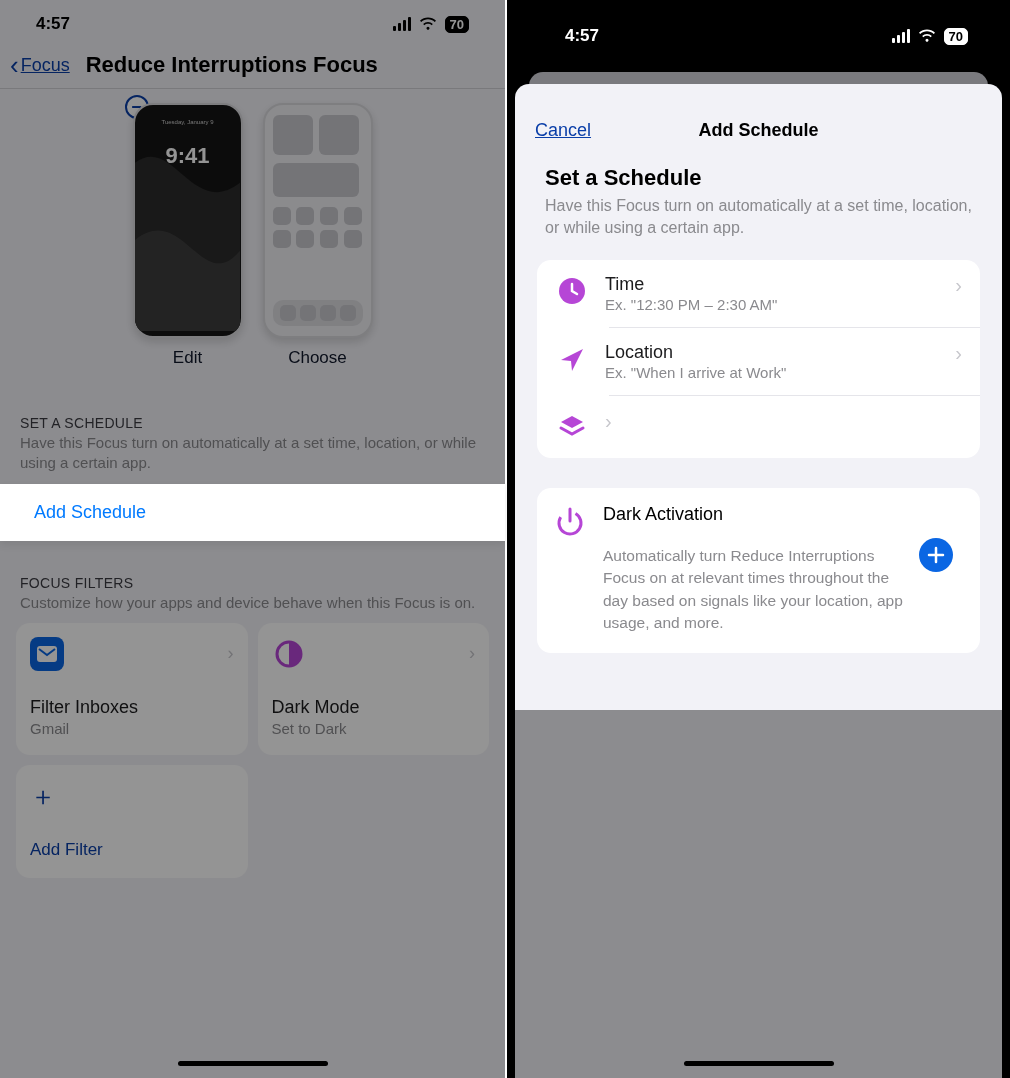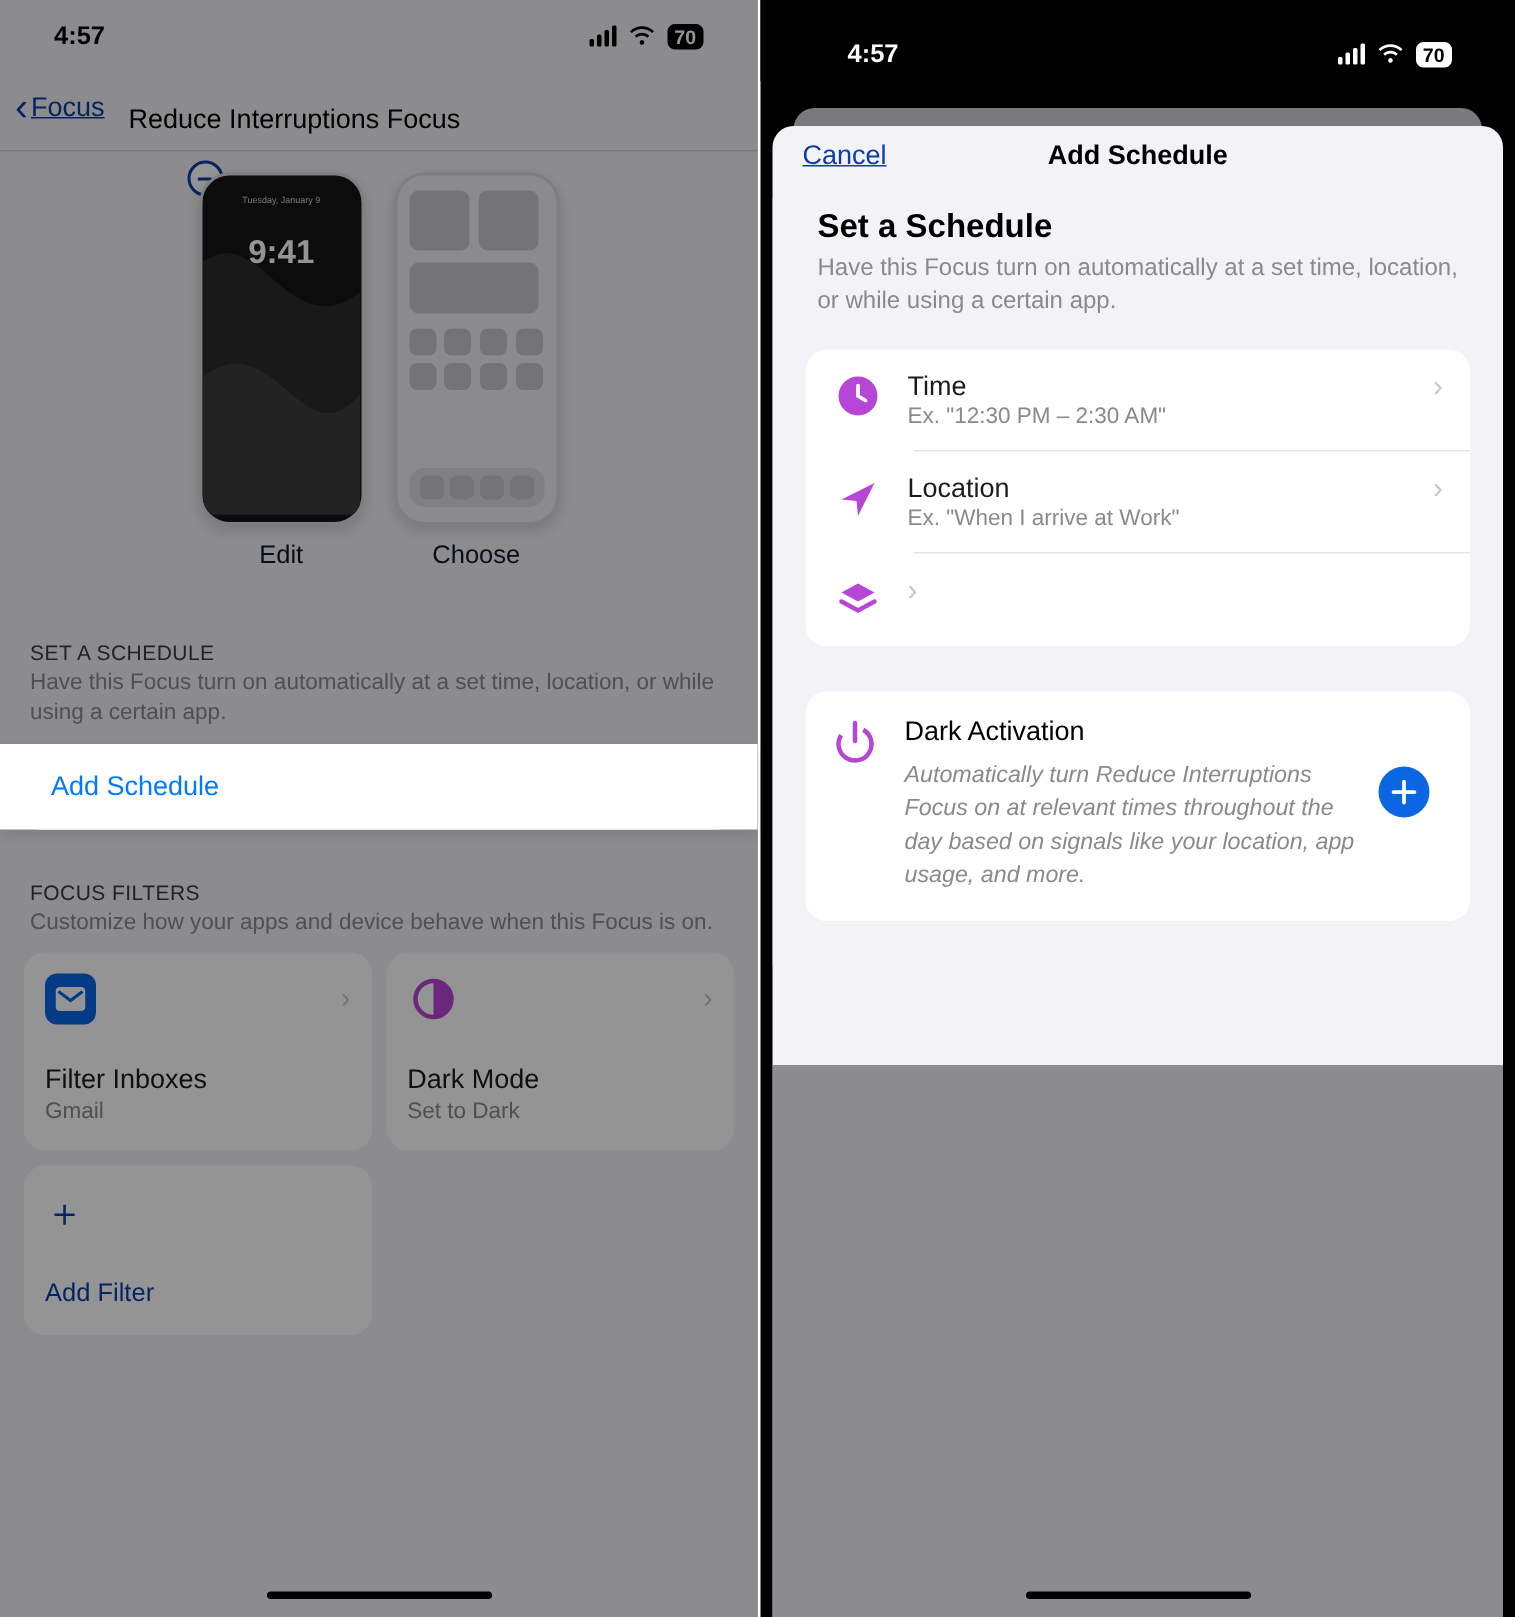--- a/index.html
+++ b/index.html
@@ -54,21 +54,21 @@
   .nav-bar {
     display: flex;
     align-items: center;
     padding: 10px 14px 10px 10px;
     border-bottom: 1px solid #d1d1d6;
     gap: 6px;
   }
   .nav-back { display: flex; align-items: center; color: #0a3ea8; font-size: 18px; }
   .nav-back .chev { font-size: 26px; line-height: 1; font-weight: 400; margin-right:2px;}
   .nav-back-label { text-decoration: underline; }
-  .nav-title { font-weight: 400; font-size: 18px; margin-left: 10px; margin-top: 17px; }
+  .nav-title { font-weight: 700; font-size: 22px; margin-left: 10px; }
 
   
   .customize {
     display: flex;
     justify-content: center;
     gap: 20px;
     padding: 14px 0 22px;
     border-bottom: 1px solid transparent;
   }
   .phone-col { display: flex; flex-direction: column; align-items: center; gap: 10px; }
@@ -176,21 +176,21 @@
     position:absolute;
     top:84px; left:8px; right:8px; bottom:0;
     background:#f2f2f7;
     border-radius: 14px 14px 0 0;
     overflow:hidden;
     display:flex; flex-direction:column;
   }
   .sheet-nav {
     display:flex; align-items:center; justify-content:center;
     position:relative;
-    padding: 9px 16px 18px;
+    padding: 36px 16px 18px;
   }
   .sheet-cancel { position:absolute; left:20px; color:#0a3ea8; font-size:18px; text-decoration:underline;}
   .sheet-title { font-weight:600; font-size:18px; }
 
   .sheet-content { background:#f2f2f7; }
   .big-header { padding: 6px 30px 12px; }
   .big-header h2 { font-size:22px; font-weight:700; margin-bottom:4px;}
   .big-header p { color:#8a8a8e; font-size:16px; line-height:1.4;}
 
   .options-card {
@@ -212,21 +212,21 @@
   .chevron-right { color:#c7c7cc; font-size:20px; padding-right:12px;}
 
   .smart-card {
     background:#fff; border-radius:14px;
     margin: 30px 22px;
     padding: 16px 16px 18px;
     display:flex; gap:16px; align-items:flex-start;
   }
   .smart-icon { width:34px; height:34px; display:flex; align-items:center; justify-content:center; color:#b646d6; flex-shrink:0;}
   .smart-text .t { font-size:18px; }
-  .smart-text .s { color:#8a8a8e; font-size:15.5px; line-height:1.45; margin-top:8px; max-width: 300px; font-style: italic;}
+  .smart-text .s { color:#8a8a8e; font-size:15.5px; line-height:1.45; margin-top:20px; max-width: 300px;}
   .add-round {
     width:34px; height:34px; border-radius:50%;
     background:#0a66e3; color:#fff;
     display:flex; align-items:center; justify-content:center;
     font-size:22px; font-weight:600; flex-shrink:0;
     margin-top:34px;
   }
 
   
   .sheet .dim-bottom {

